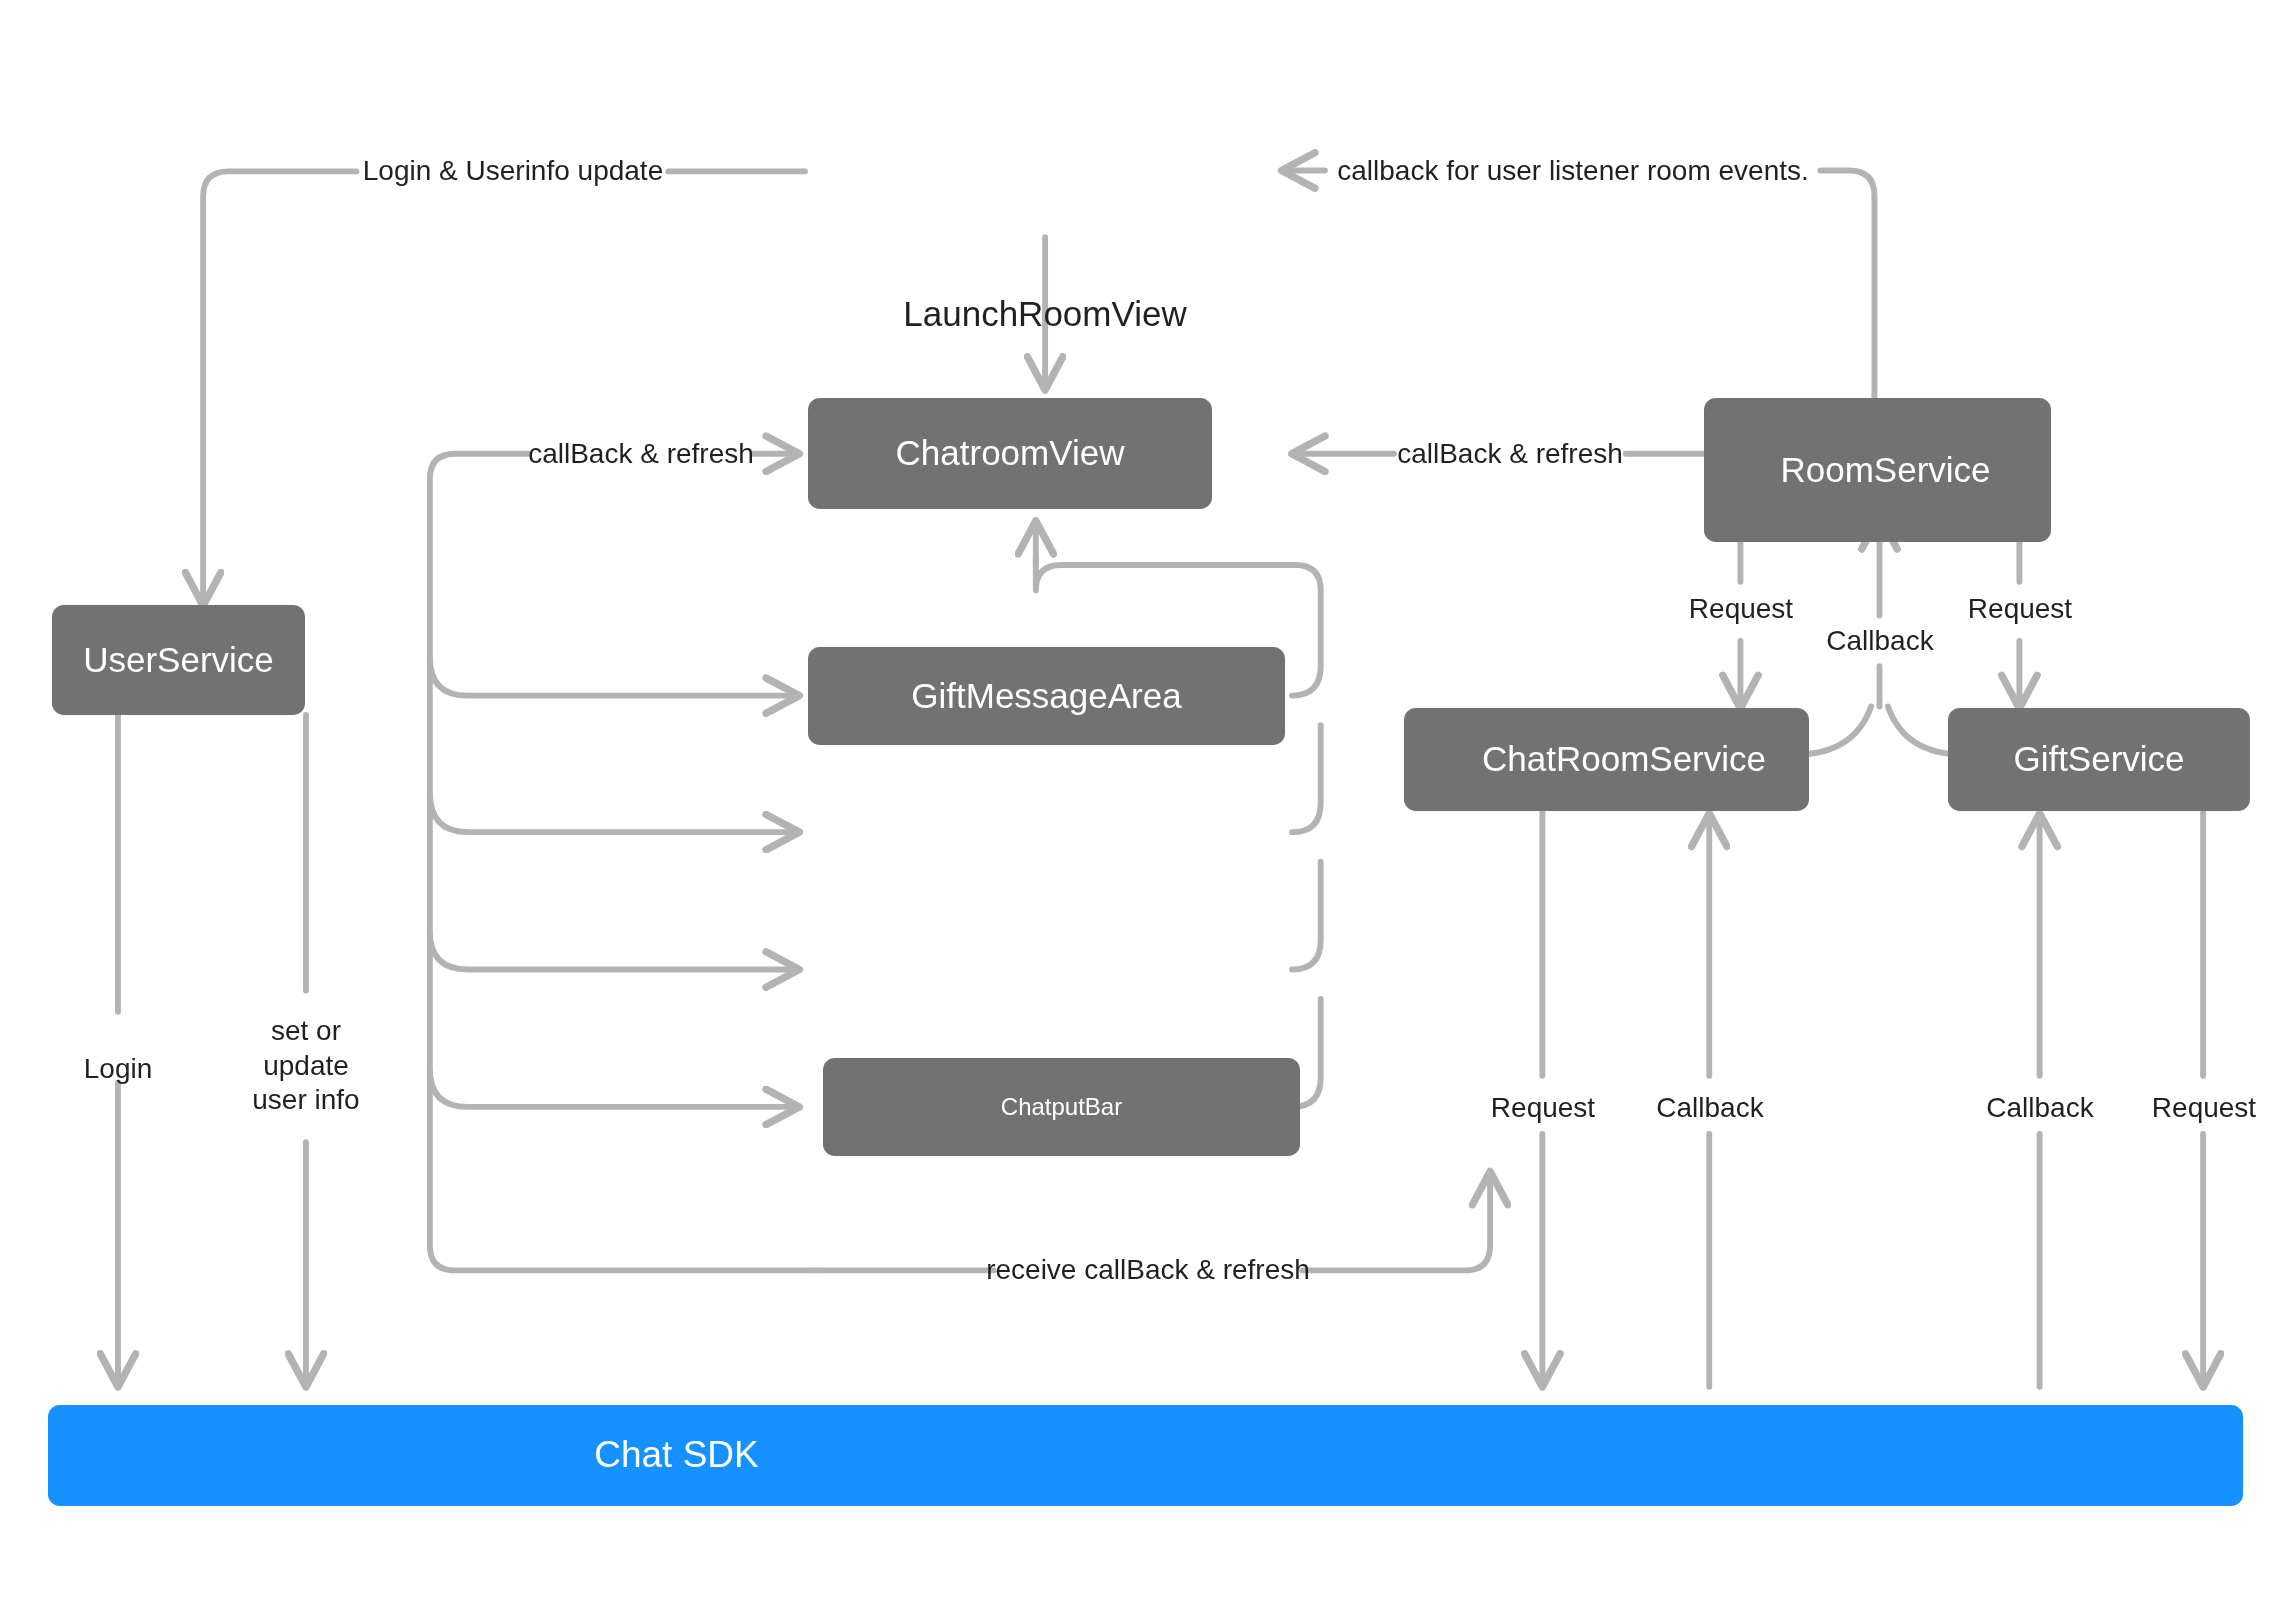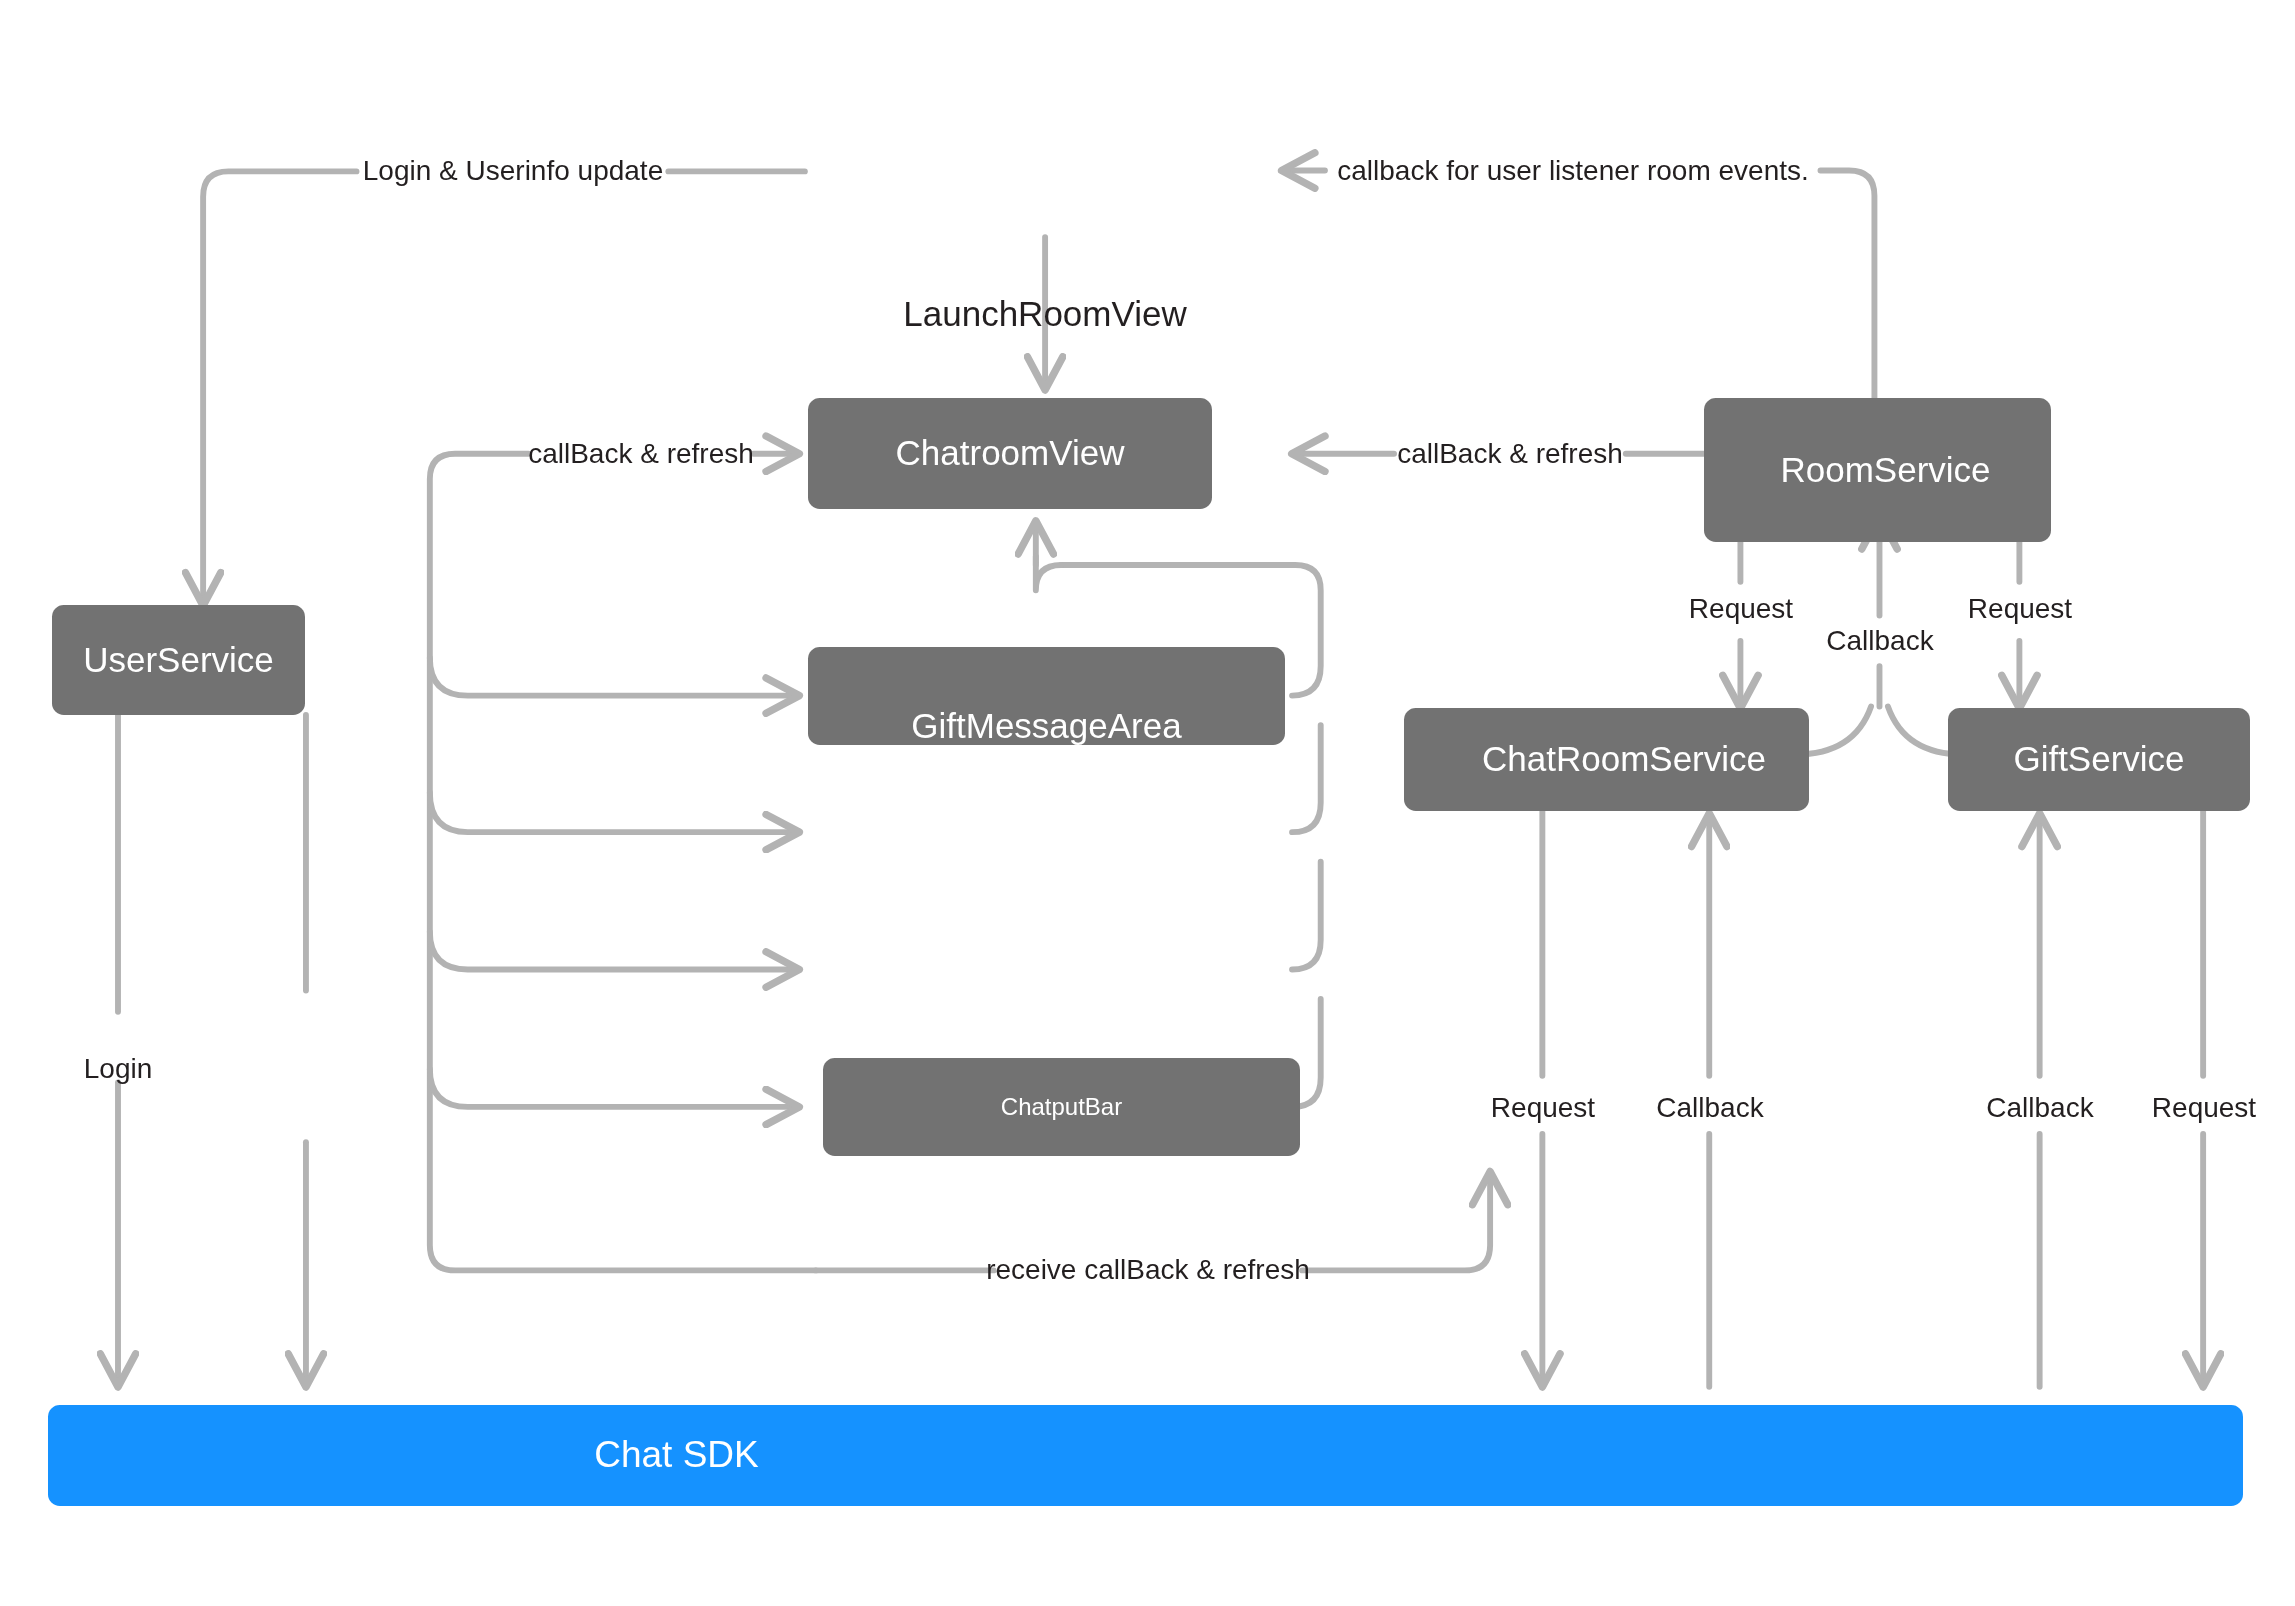--- a/index.html
+++ b/index.html
@@ -132,21 +132,21 @@
   </div>
 
   <div class="node gray" style="left:52px; top:605px; width:253px; height:110px; font-size:35px;">
     <span class="node-label">UserService</span>
   </div>
 
   <div class="node gray" style="left:1704px; top:398px; width:347px; height:144px; font-size:35px;padding-left:16px;">
     <span class="node-label">RoomService</span>
   </div>
 
-  <div class="node gray" style="left:808px; top:647px; width:477px; height:98px; font-size:35px;align-items:flex-end;">
+  <div class="node gray" style="left:808px; top:647px; width:477px; height:98px; font-size:35px;">
     <span class="node-label">GiftMessageArea</span>
   </div>
 
 
 
   <div class="node gray" style="left:808px; top:1058px; width:477px; height:98px; font-size:24px;margin-left:15px;">
     <span class="node-label">ChatputBar</span>
   </div>
 
   <div class="node gray" style="left:1404px; top:708px; width:405px; height:103px; font-size:35px;padding-left:35px;">
@@ -166,20 +166,25 @@
   <div class="edge-label" style="left:1573px; top:171px;">callback for user listener room events.</div>
 
   <div class="edge-label" style="left:1045px; top:314px; font-size:35px;">LaunchRoomView</div>
 
   <div class="edge-label" style="left:641px; top:454px;">callBack &amp; refresh</div>
 
   <div class="edge-label" style="left:1510px; top:454px;">callBack &amp; refresh</div>
 
   <div class="edge-label" style="left:118px; top:1069px;">Login</div>
 
+  <div class="edge-label multiline" style="left:306px; top:1066px; width:185px;">
+    <span>set or</span><br>
+    <span>update</span><br>
+    <span>user info</span>
+  </div>
 
   <div class="edge-label" style="left:1741px; top:609px;">Request</div>
 
   <div class="edge-label" style="left:1880px; top:641px;">Callback</div>
 
   <div class="edge-label" style="left:2020px; top:609px;">Request</div>
 
   <div class="edge-label" style="left:1148px; top:1270px;">receive callBack &amp; refresh</div>
 
   <div class="edge-label" style="left:1543px; top:1108px;">Request</div>

